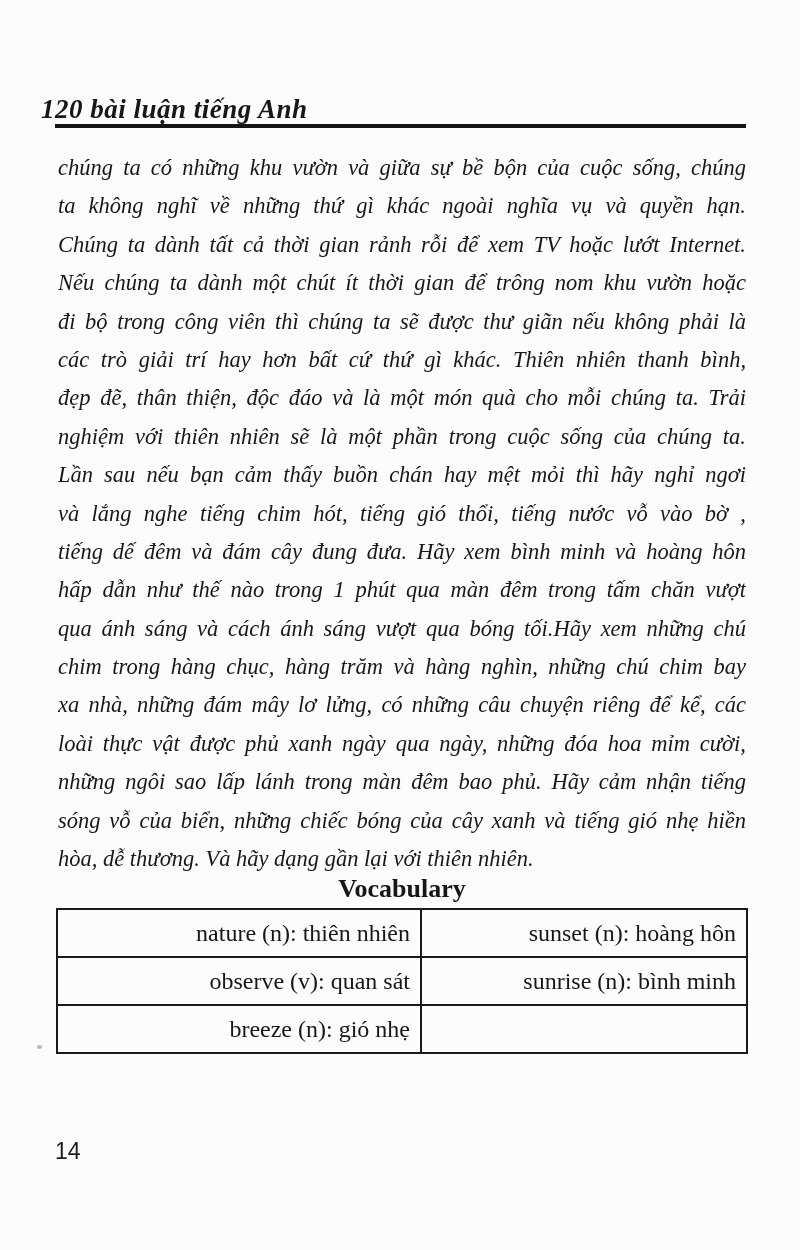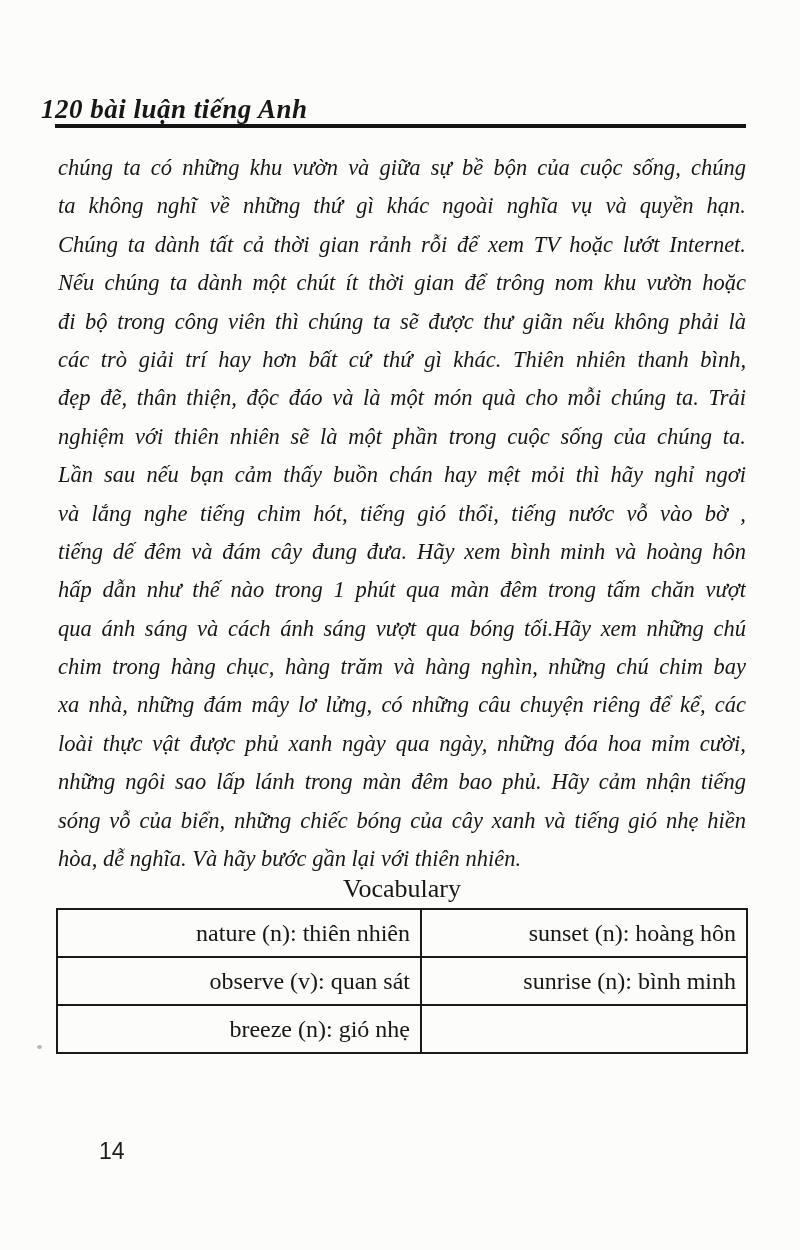--- a/index.html
+++ b/index.html
@@ -50,21 +50,21 @@
     text-align-last: left;
   }
 
   
   .vocab-heading {
     position: absolute;
     left: 58px; top: 874px;
     width: 688px;
     text-align: center;
     font-size: 26px;
-    font-weight: normal;
+    font-weight: bold;
   }
   .vocab-table {
     position: absolute;
     left: 56px; top: 908px;
     width: 690px;
     border-collapse: collapse;
     table-layout: fixed;
     text-align: right;
   }
   .vocab-table td {
@@ -77,21 +77,20 @@
   .vocab-table col.left  { width: 364px; }
   .vocab-table col.right { width: 326px; }
 
   
   .page-number {
     position: absolute;
     left: 55px; top: 1138px;
     font-family: "Liberation Sans", sans-serif;
     font-size: 23px;
     color: #1c1c1c;
-    margin-left: 44px;
   }
 
   
   .speck {
     position: absolute;
     left: 37px; top: 1045px;
     width: 5px; height: 4px;
     background: #b9b9b4;
     border-radius: 50%;
   }
@@ -117,21 +116,21 @@
       <div class="essay-line">Lần sau nếu bạn cảm thấy buồn chán hay mệt mỏi thì hãy nghỉ ngơi</div>
       <div class="essay-line">và lắng nghe tiếng chim hót, tiếng gió thổi, tiếng nước vỗ vào bờ ,</div>
       <div class="essay-line">tiếng dế đêm và đám cây đung đưa. Hãy xem bình minh và hoàng hôn</div>
       <div class="essay-line">hấp dẫn như thế nào trong 1 phút qua màn đêm trong tấm chăn vượt</div>
       <div class="essay-line">qua ánh sáng và cách ánh sáng vượt qua bóng tối.Hãy xem những chú</div>
       <div class="essay-line">chim trong hàng chục, hàng trăm và hàng nghìn, những chú chim bay</div>
       <div class="essay-line">xa nhà, những đám mây lơ lửng, có những câu chuyện riêng để kể, các</div>
       <div class="essay-line">loài thực vật được phủ xanh ngày qua ngày, những đóa hoa mỉm cười,</div>
       <div class="essay-line">những ngôi sao lấp lánh trong màn đêm bao phủ. Hãy cảm nhận tiếng</div>
       <div class="essay-line">sóng vỗ của biển, những chiếc bóng của cây xanh và tiếng gió nhẹ hiền</div>
-      <div class="essay-line last">hòa, dễ nghĩa. Và hãy bước gần lại với thiên nhiên.</div>
+      <div class="essay-line last">hòa, dễ thương. Và hãy dạng gần lại với thiên nhiên.</div>
     </div>
 
   <div class="vocab-heading">Vocabulary</div>
 
   <table class="vocab-table">
     <colgroup>
         <col class="left">
         <col class="right">
       </colgroup>
     <tbody id="vocab-body">

